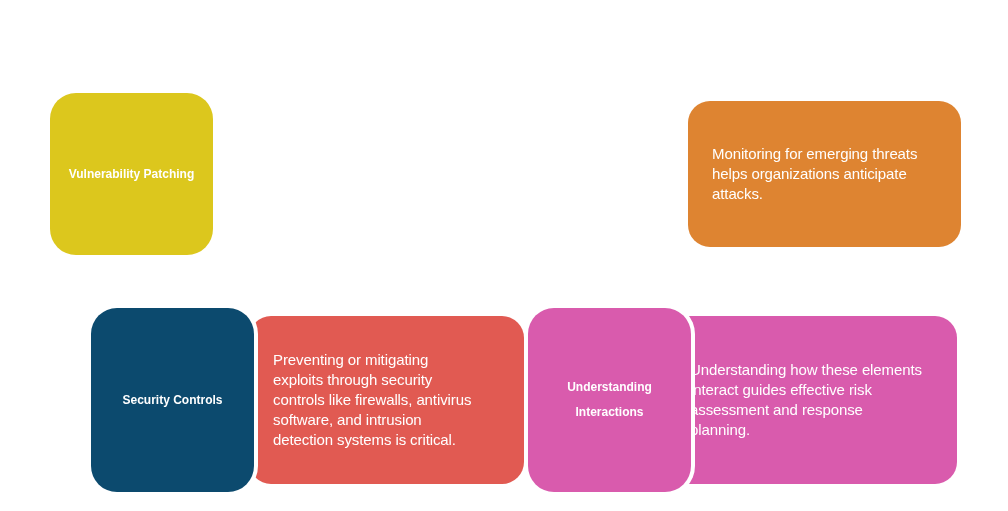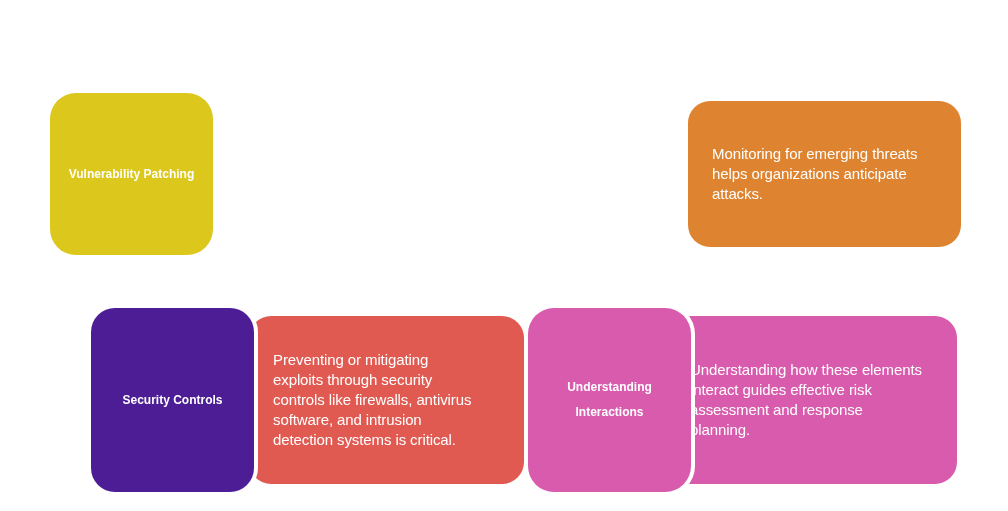--- a/index.html
+++ b/index.html
@@ -81,21 +81,21 @@
 </div>
 
 <div class="card card-3">
   <div class="desc-box" style="background-color: rgb(225, 90, 82);">
     <p class="desc-text">Preventing or mitigating
 exploits through security
 controls like firewalls, antivirus
 software, and intrusion
 detection systems is critical.</p>
   </div>
-  <div class="title-box" style="background-color: #4c1d95; border-radius: 24px;">
+  <div class="title-box" style="background-color: #0c4a6e;">
     <h2 class="title-text">Security Controls</h2>
   </div>
 </div>
 
 <div class="card card-4">
   <div class="desc-box" style="background-color: rgb(217, 91, 173);">
     <p class="desc-text">Understanding how these elements
 interact guides effective risk
 assessment and response
 planning.</p>

